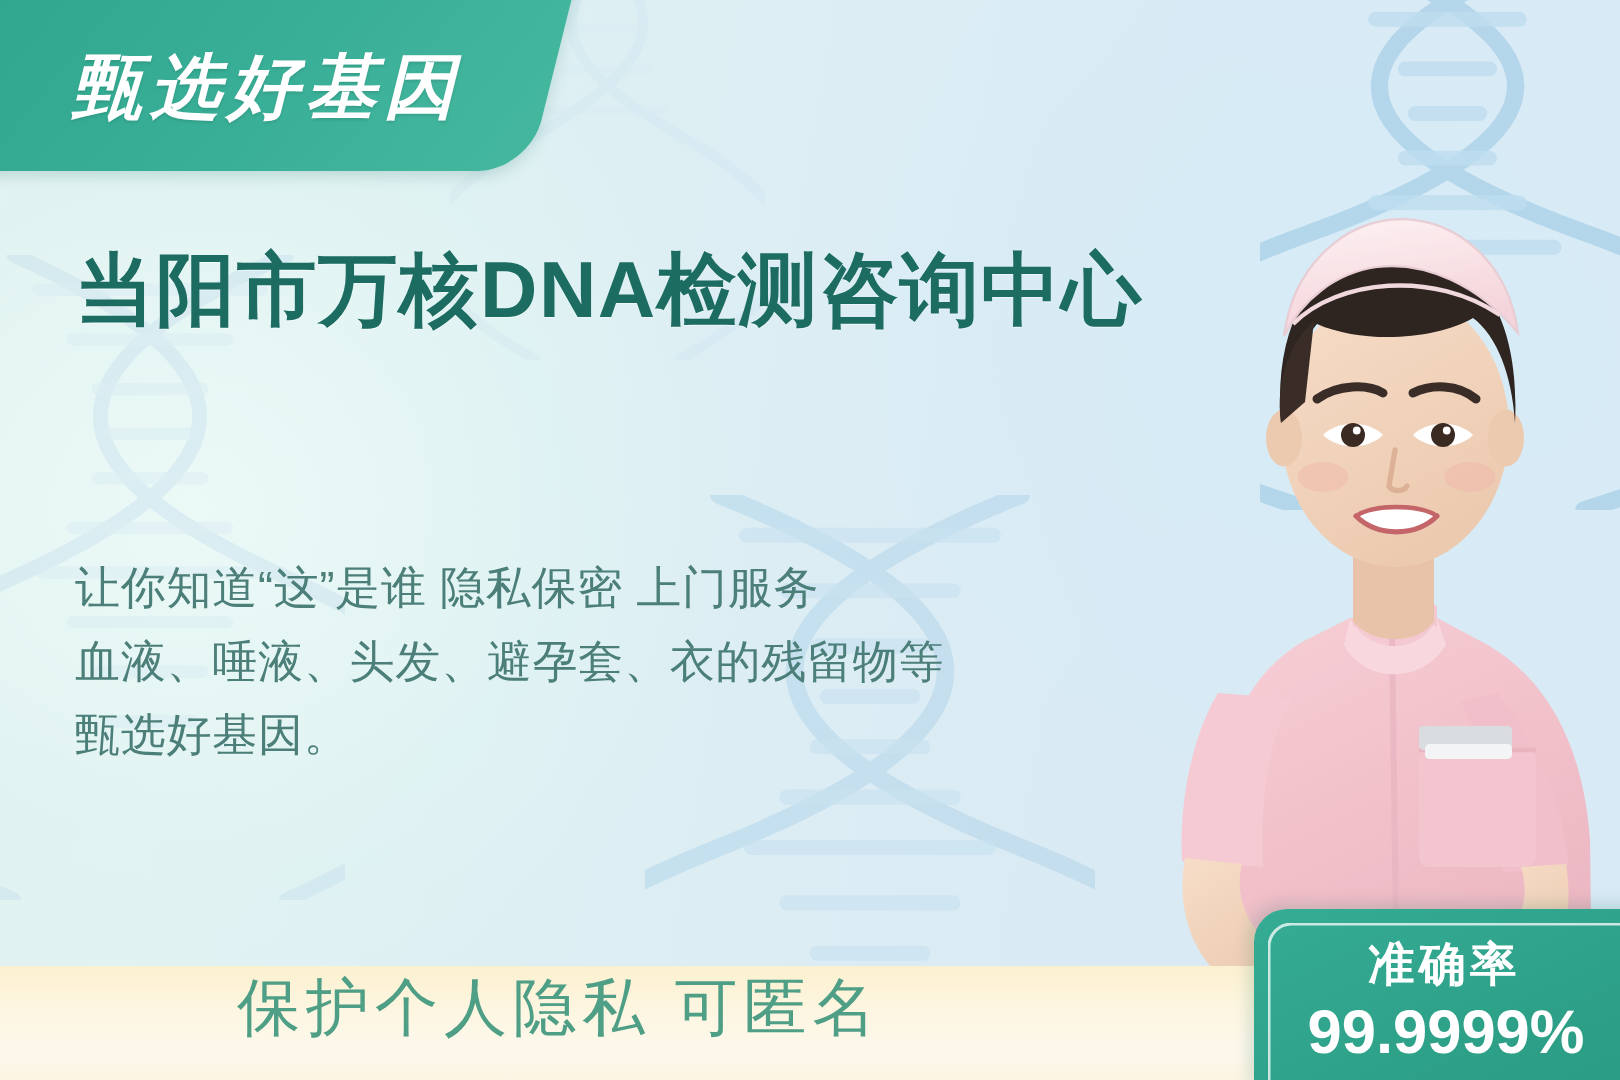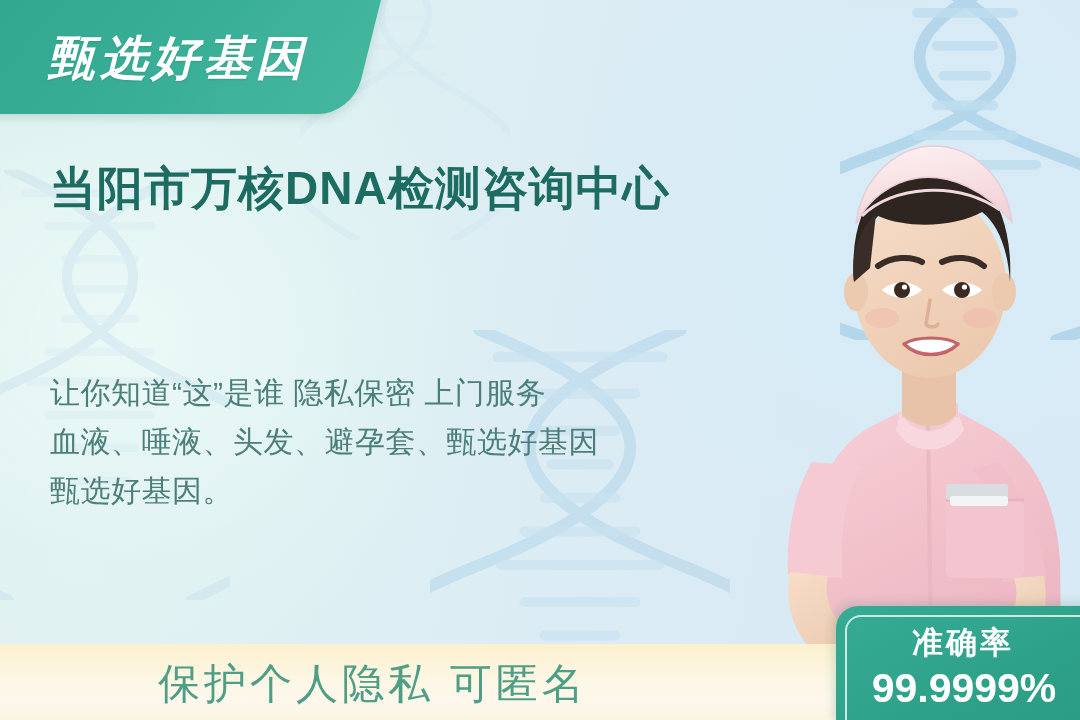--- a/index.html
+++ b/index.html
@@ -110,21 +110,21 @@
     width: 330px;
     height: 720px;
     overflow: hidden;
   }
 
   
   .headline {
     position: absolute;
     left: 50px;
     top: 158px;
-    font-size: 46px;
+    font-size: 53px;
     font-weight: 700;
     color: #1c6c62;
     letter-spacing: 1px;
     white-space: nowrap;
     text-shadow: 0 1px 0 rgba(255,255,255,0.5);
   }
 
   
   .body-copy {
     position: absolute;
@@ -147,21 +147,21 @@
     height: 76px;
     background: linear-gradient(180deg,
         #fbf0cf 0%,
         #fdf6e2 42%,
         #fdf8ec 72%,
         #fcf5e4 100%);
   }
   .bottom-tagline {
     position: absolute;
     left: 158px;
-    bottom: 8px;
+    bottom: 20px;
     font-size: 42px;
     font-weight: 400;
     color: #4f9e86;
     letter-spacing: 4px;
     white-space: nowrap;
   }
 
   
   .accuracy-badge {
     position: absolute;
@@ -366,21 +366,21 @@
   <div class="logo-tab">
     <div class="logo-tab-inner">
       <span class="logo-text">甄选好基因</span>
     </div>
   </div>
 
   <div class="headline">当阳市万核DNA检测咨询中心</div>
 
   <div class="body-copy">
     <div>让你知道“这”是谁 隐私保密 上门服务</div>
-    <div>血液、唾液、头发、避孕套、甄选好基因</div>
+    <div>血液、唾液、头发、避孕套、衣的残留物等</div>
     <div>甄选好基因。</div>
   </div>
 
   <div class="bottom-band"></div>
   <div class="bottom-tagline">保护个人隐私 可匿名</div>
 
   <div class="accuracy-badge">
     <div class="badge-label">准确率</div>
     <div class="badge-value">99.9999%</div>
   </div>

